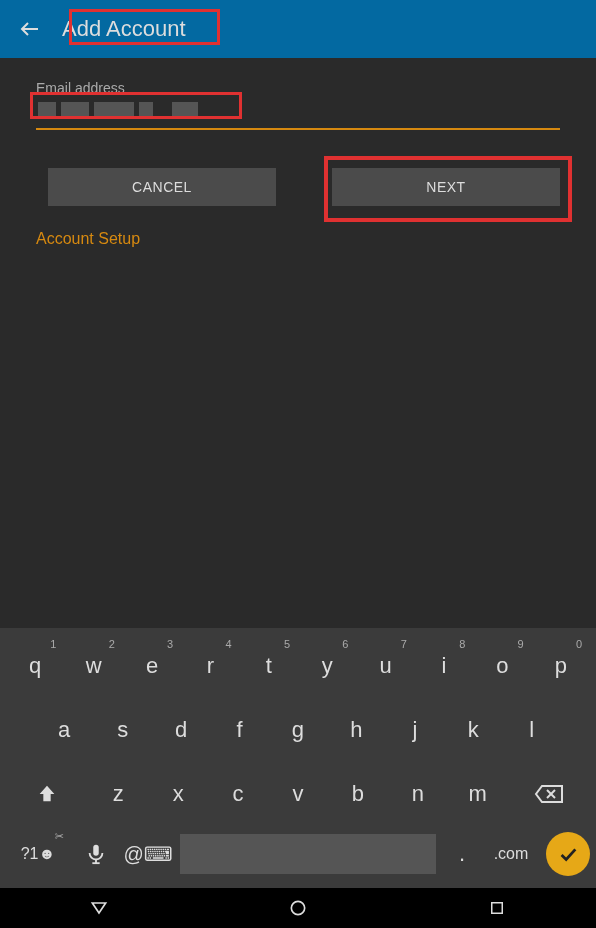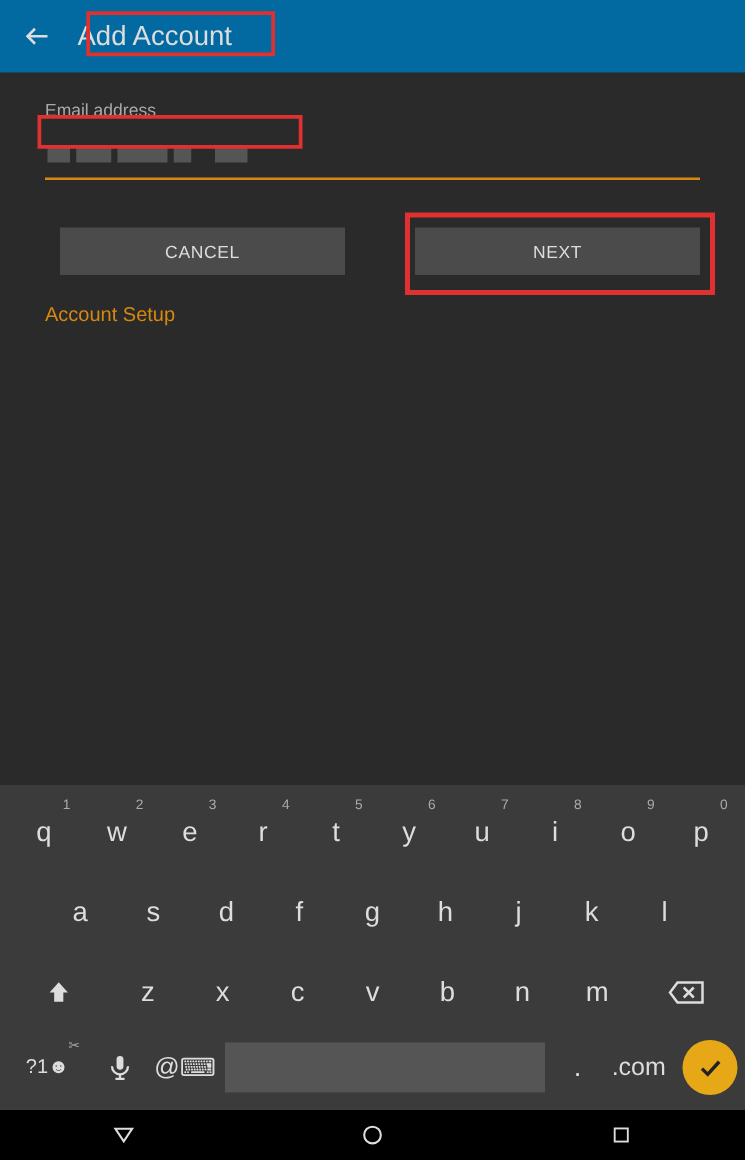--- a/index.html
+++ b/index.html
@@ -41,21 +41,21 @@
     }
     .content {
       padding: 22px 36px 0 36px;
     }
     .field-wrapper {
       margin-bottom: 0;
     }
     .label {
       font-size: 14px;
       color: #aaa;
-      margin-bottom: 16px;
+      margin-bottom: 2px;
     }
     .input-area {
       position: relative;
       height: 22px;
       display: flex;
       align-items: center;
       gap: 5px;
       padding-left: 2px;
     }
     .redact {
@@ -209,21 +209,21 @@
       font-size: 22px;
       color: #ddd;
       cursor: pointer;
     }
     .com-key {
       width: 58px;
       height: 52px;
       display: flex;
       align-items: center;
       justify-content: center;
-      font-size: 20px;
+      font-size: 16px;
       color: #ddd;
       cursor: pointer;
       text-align: center;
     }
     .enter-key {
       width: 44px;
       height: 44px;
       border-radius: 50%;
       background: #e6a817;
       display: flex;

